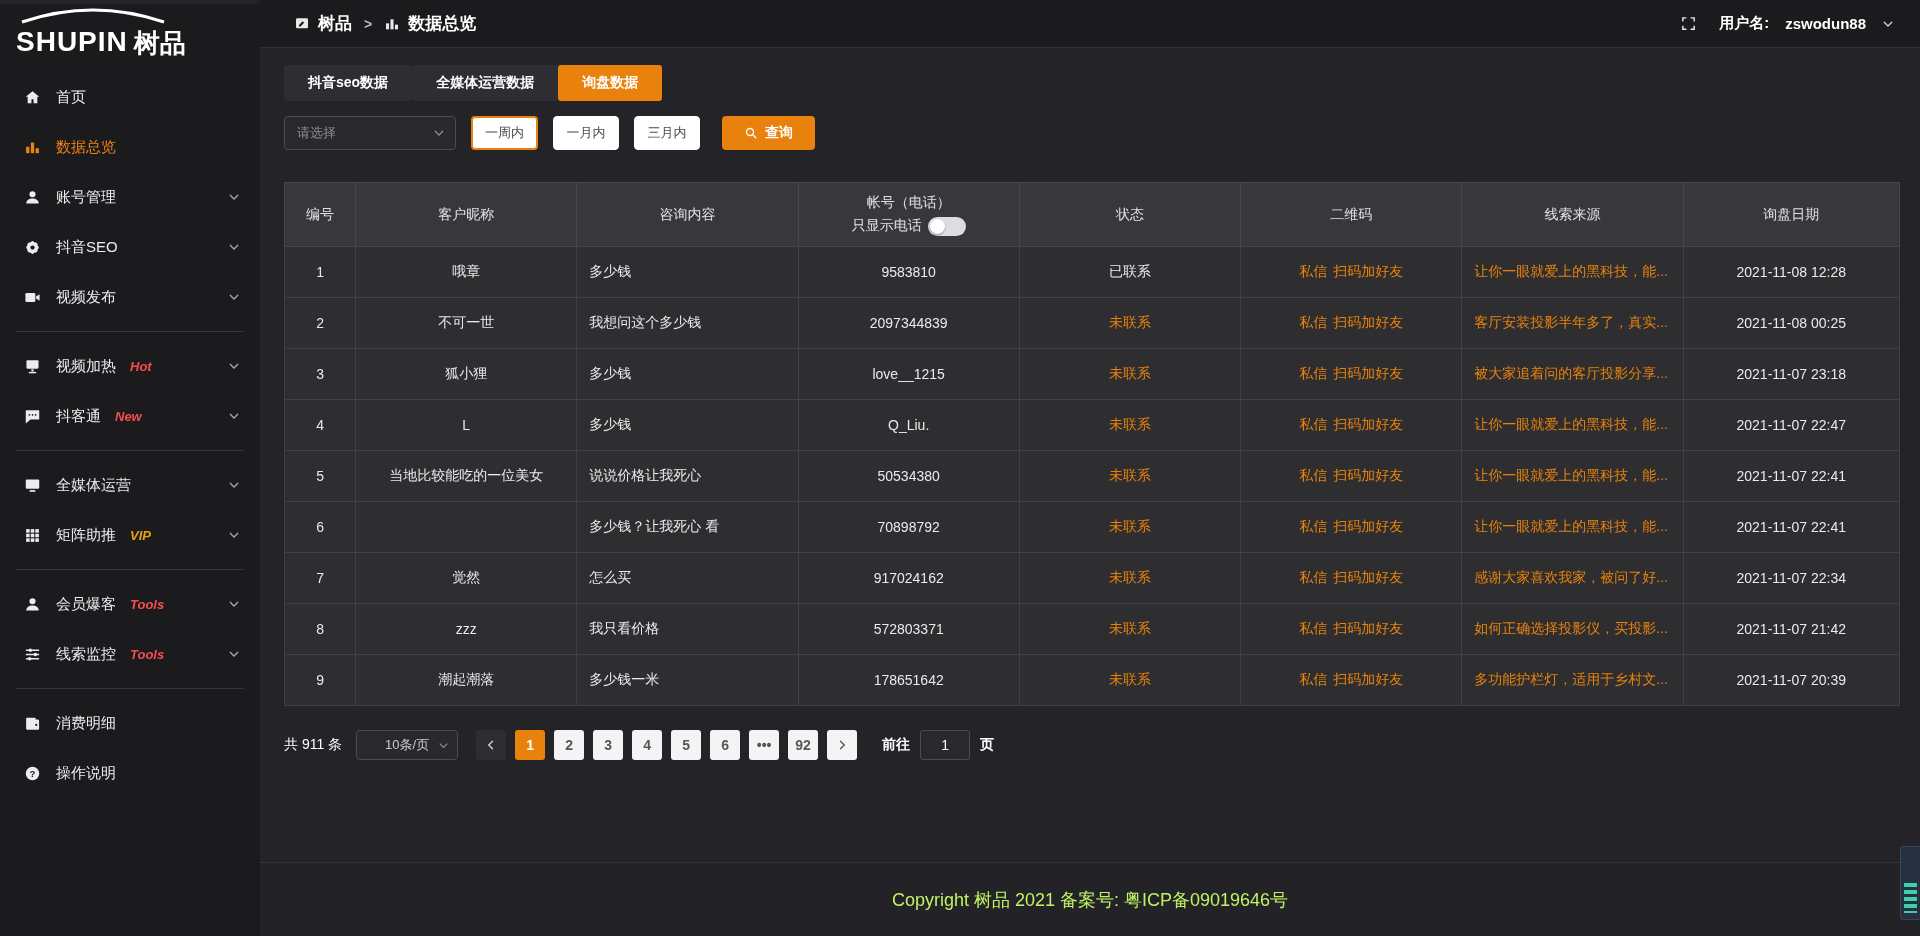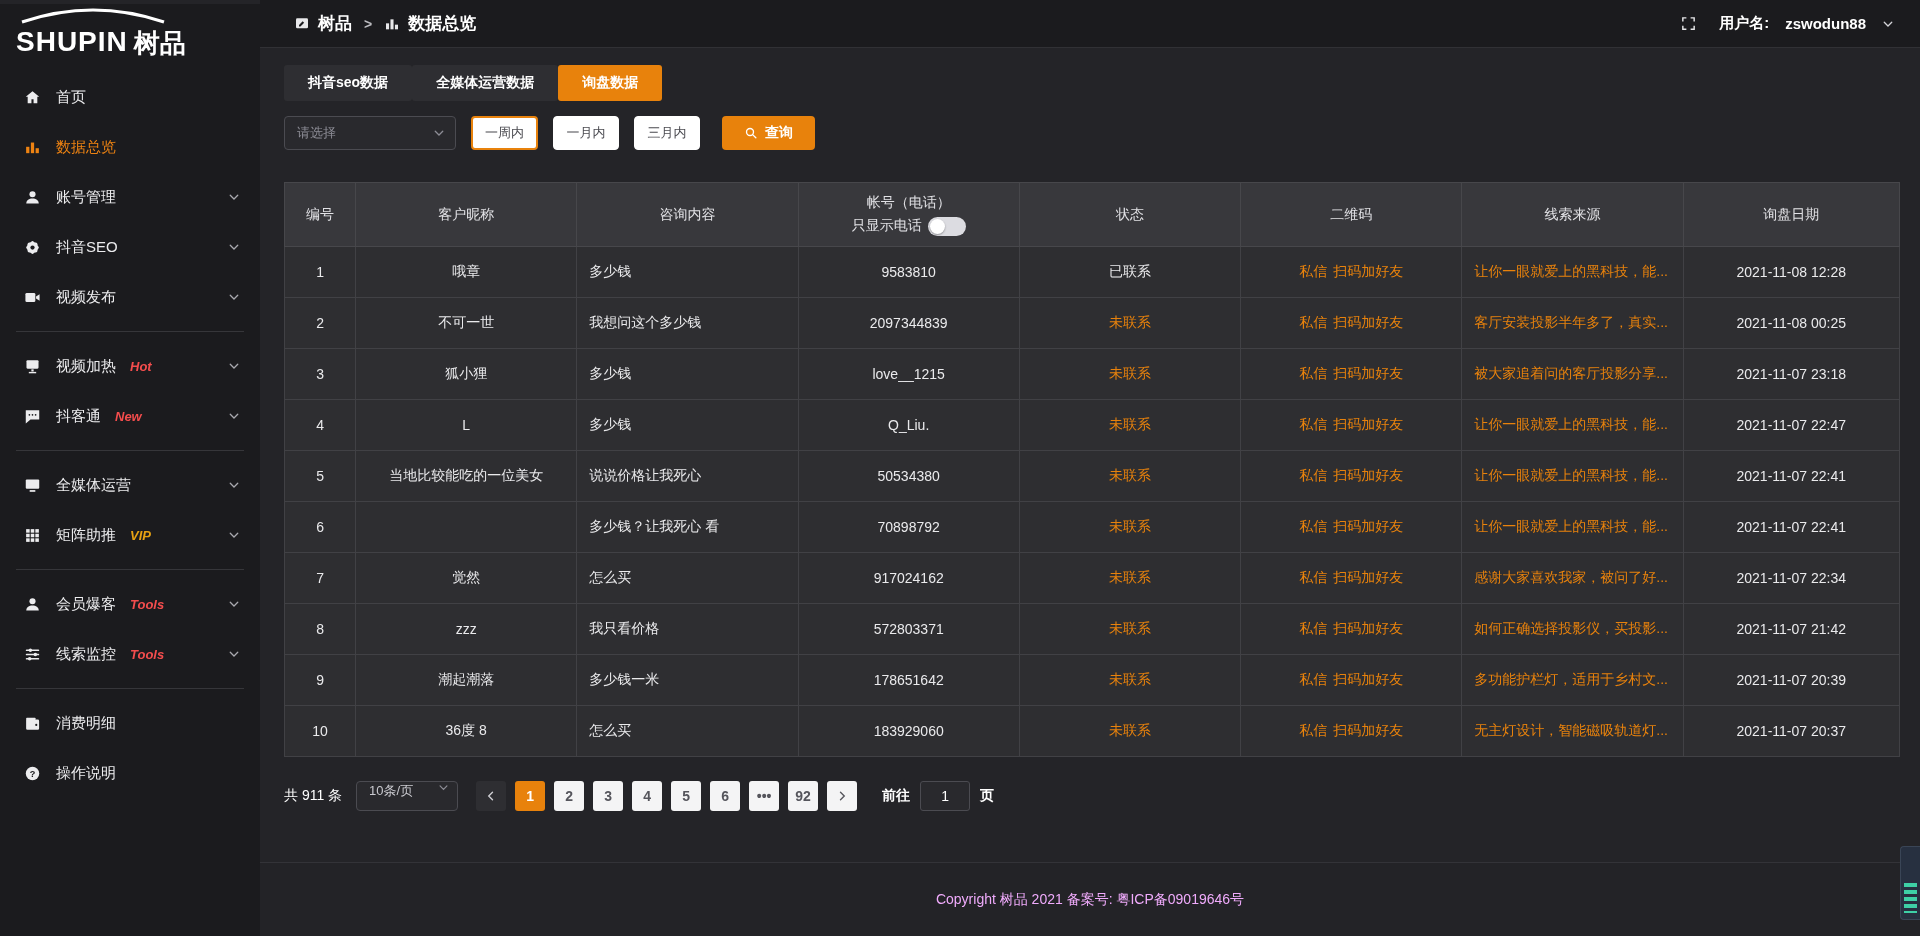--- a/index.html
+++ b/index.html
@@ -57,34 +57,34 @@
   .grid td { background:#2e2e31; height:51px; font-size:14px; color:#eaeaec; border:1px solid #414145; text-align:center; padding:0 12px; white-space:nowrap; overflow:hidden; }
   .grid .al { text-align:left; }
   .org { color:#e8820c; }
   .qr-link { color:#e8820c; cursor:pointer; margin:0 3px; }
   .th-sub { display:flex; align-items:center; justify-content:center; gap:6px; margin-top:5px; }
   .switch { width:38px; height:19px; border-radius:10px; background:#dcdce1; position:relative; display:inline-block; cursor:pointer; }
   .switch::after { content:''; position:absolute; width:15px; height:15px; border-radius:50%; background:#fff; top:2px; left:2px; box-shadow:0 1px 2px rgba(0,0,0,.35); }
 
   
   .pagination { display:flex; align-items:center; margin-top:24px; color:#fff; font-size:14px; }
-  .psize { width:102px; height:30px; background:#29292d; border:1px solid #4b4b51; border-radius:4px; color:#c9c9cf; font-size:13px; display:flex; justify-content:space-between; padding:0 8px 0 12px; margin:0 18px 0 14px; cursor:pointer; }
+  .psize { width:102px; height:30px; background:#29292d; border:1px solid #4b4b51; border-radius:4px; color:#c9c9cf; font-size:13px; display:flex; align-items:center; justify-content:space-between; padding:0 8px 0 28px; margin:0 18px 0 14px; cursor:pointer; }
   .psize .schev { width:11px; height:11px; display:inline-flex; color:#8d8d96; }
   .psize .schev svg { width:100%; height:100%; }
   .pager { display:flex; align-items:center; }
   .pbtn { min-width:30px; height:30px; padding:0 4px; border-radius:3px; background:#f4f4f5; color:#55555c; display:flex; align-items:center; justify-content:center; margin-right:9px; font-size:14px; font-weight:bold; cursor:pointer; }
   .pbtn.dark { background:#2e2e32; color:#cfcfd4; }
   .pbtn.active { background:#e8820c; color:#fff; }
   .pbtn .aico { width:12px; height:12px; display:inline-flex; }
   .pbtn .aico svg { width:100%; height:100%; }
   .goto { display:flex; align-items:center; margin-left:16px; gap:10px; font-weight:bold; }
   .goto input { width:50px; height:30px; background:#29292d; border:1px solid #4b4b51; border-radius:3px; color:#fff; text-align:center; font-size:14px; font-family:inherit; }
 
   
-  .footer { position:absolute; left:260px; right:0; bottom:0; height:74px; background:#232327; border-top:1px solid #333338; display:flex; align-items:center; justify-content:center; color:#f0abfc; font-size:14px; z-index:2; }
+  .footer { position:absolute; left:260px; right:0; bottom:0; height:74px; background:#232327; border-top:1px solid #333338; display:flex; align-items:center; justify-content:center; color:#bef264; font-size:18px; z-index:2; }
 
   
   .floating-widget { position:absolute; right:0; bottom:16px; width:20px; height:74px; background:#273040; border-radius:4px 0 0 4px; border:1px solid #3a4556; border-right:none; z-index:5; overflow:hidden; }
   .floating-widget .stripes { position:absolute; left:3px; right:3px; bottom:6px; height:30px;
     background:repeating-linear-gradient(to bottom, #3ed0a6 0 4px, transparent 4px 7px); }
 </style>
 </head>
 <body>
 
 <aside class="sidebar">
@@ -454,30 +454,20 @@
         <tr>
           <td>9</td>
           <td>潮起潮落</td>
           <td class="al">多少钱一米</td>
           <td>178651642</td>
           <td><span class="org">未联系</span></td>
           <td><span class="qr-link">私信</span><span class="qr-link">扫码加好友</span></td>
           <td class="al"><span class="org">多功能护栏灯，适用于乡村文...</span></td>
           <td>2021-11-07 20:39</td>
         </tr>
-        <tr>
-          <td>10</td>
-          <td>36度 8</td>
-          <td class="al">怎么买</td>
-          <td>183929060</td>
-          <td><span class="org">未联系</span></td>
-          <td><span class="qr-link">私信</span><span class="qr-link">扫码加好友</span></td>
-          <td class="al"><span class="org">无主灯设计，智能磁吸轨道灯...</span></td>
-          <td>2021-11-07 20:37</td>
-        </tr>
       </tbody>
   </table>
 
   <div class="pagination">
     <span>共 911 条</span>
     <div class="psize">
       <span>10条/页</span>
       <span class="schev">
           <svg viewBox="0 0 24 24" fill="currentColor">
             <path d="M4.5 8.5l7.5 7.5 7.5-7.5" fill="none" stroke="currentColor" stroke-width="2.6" stroke-linecap="round"></path>

